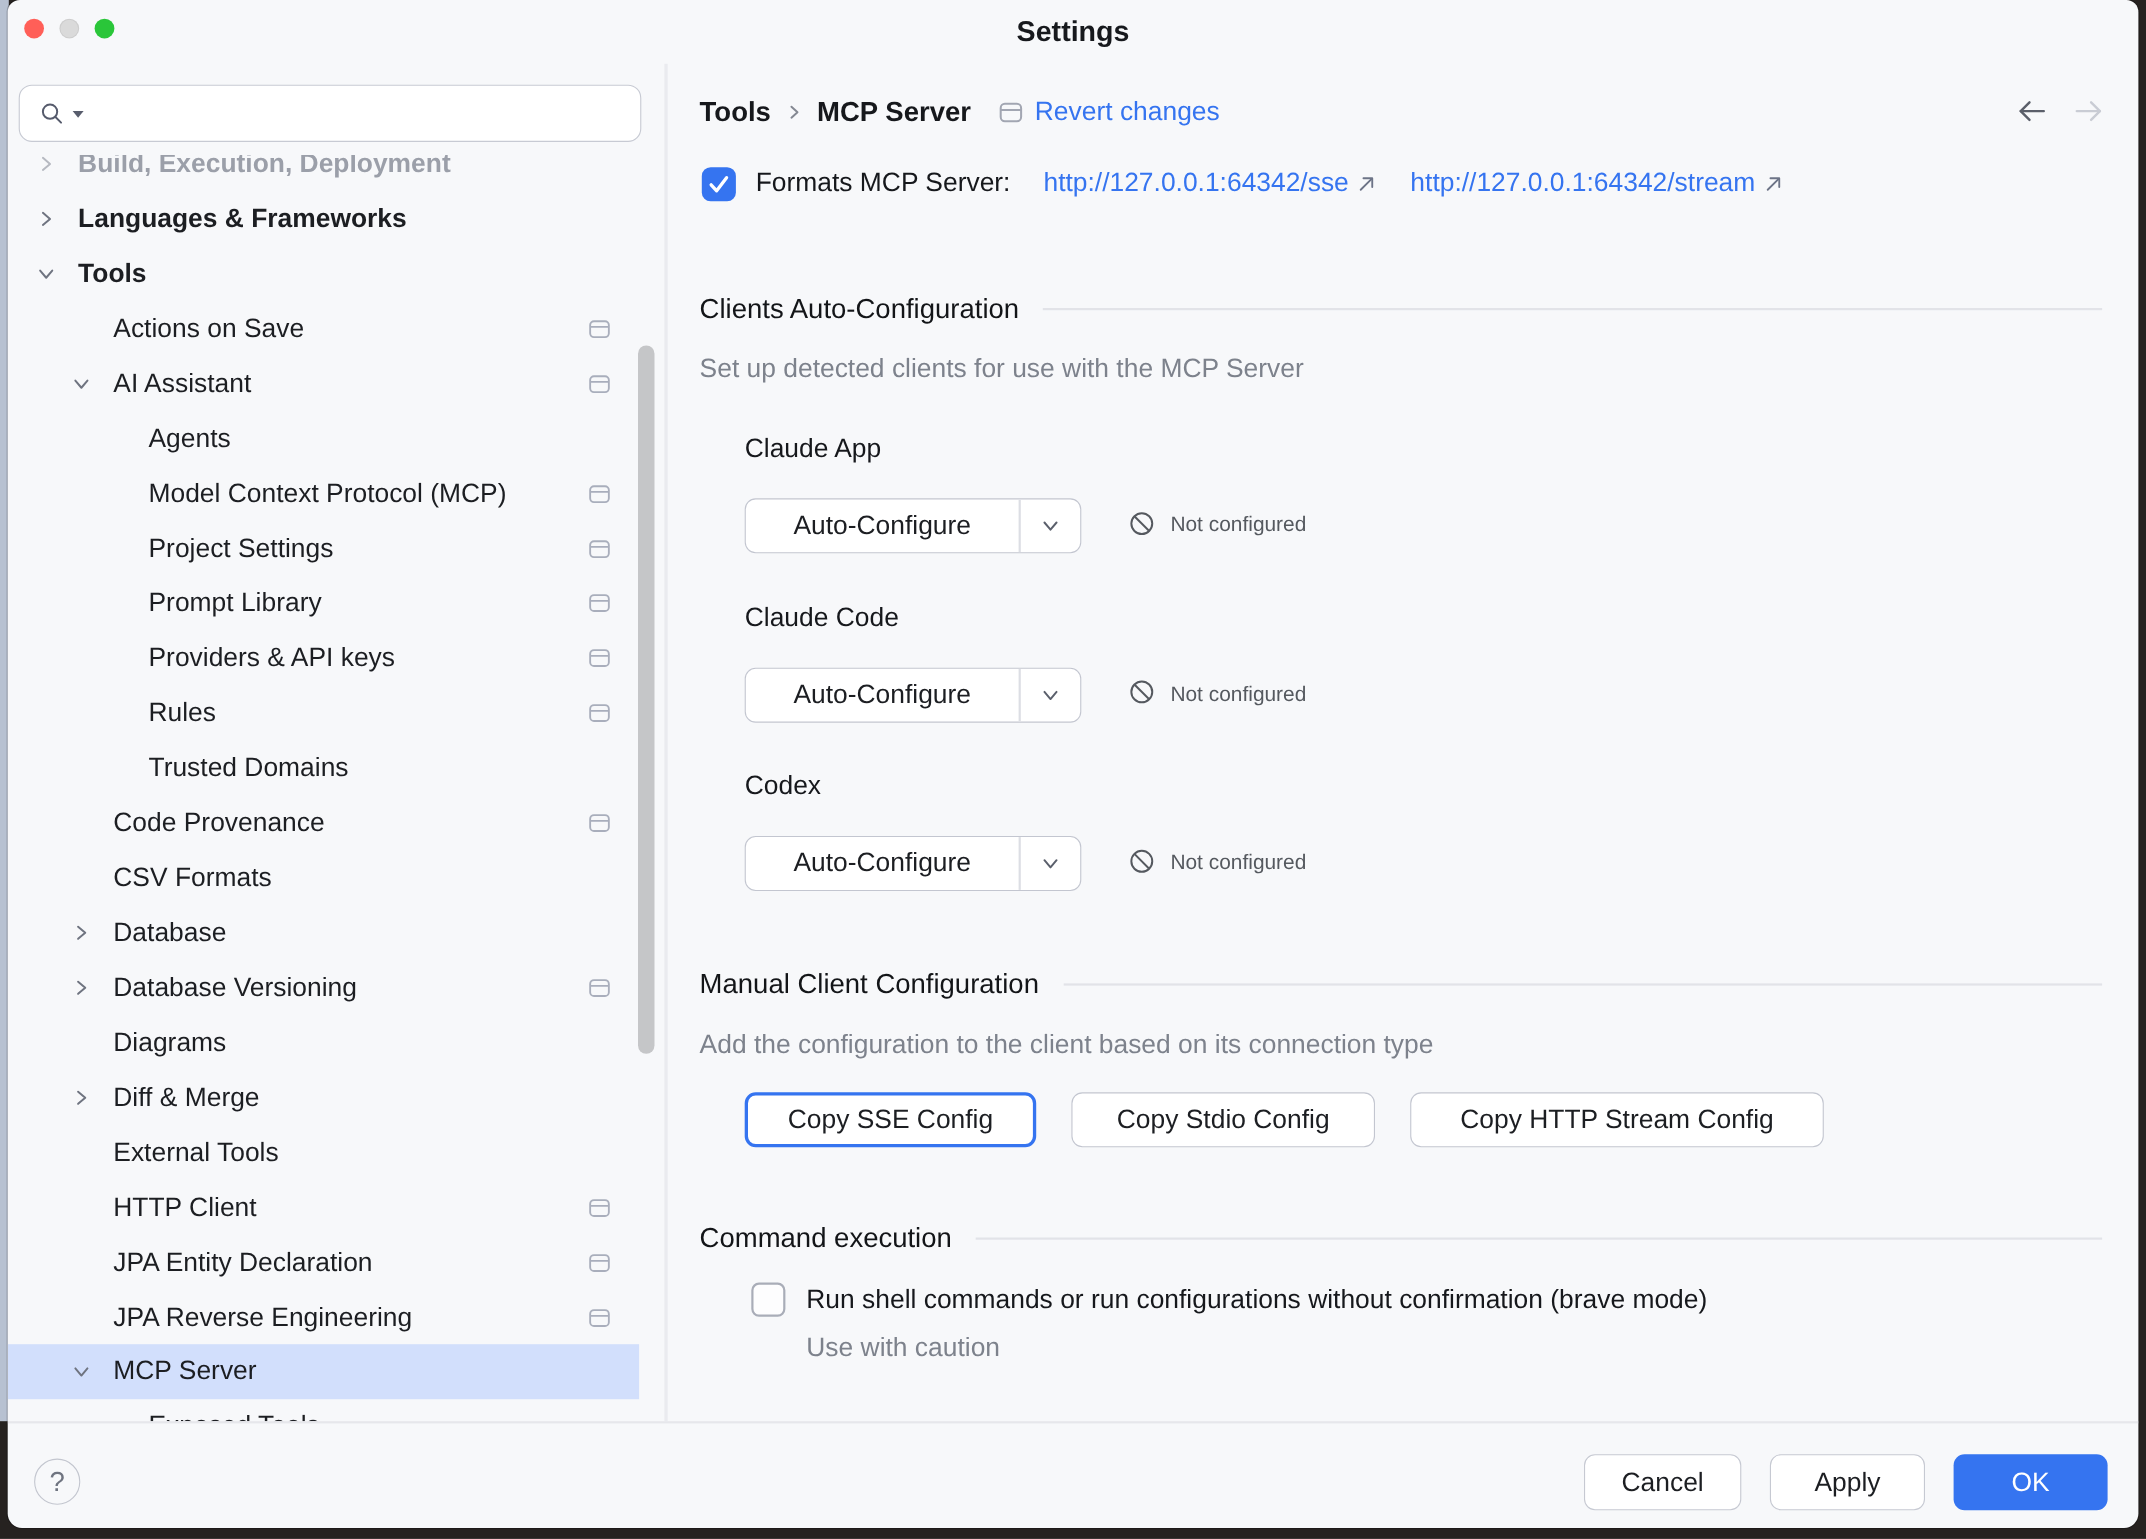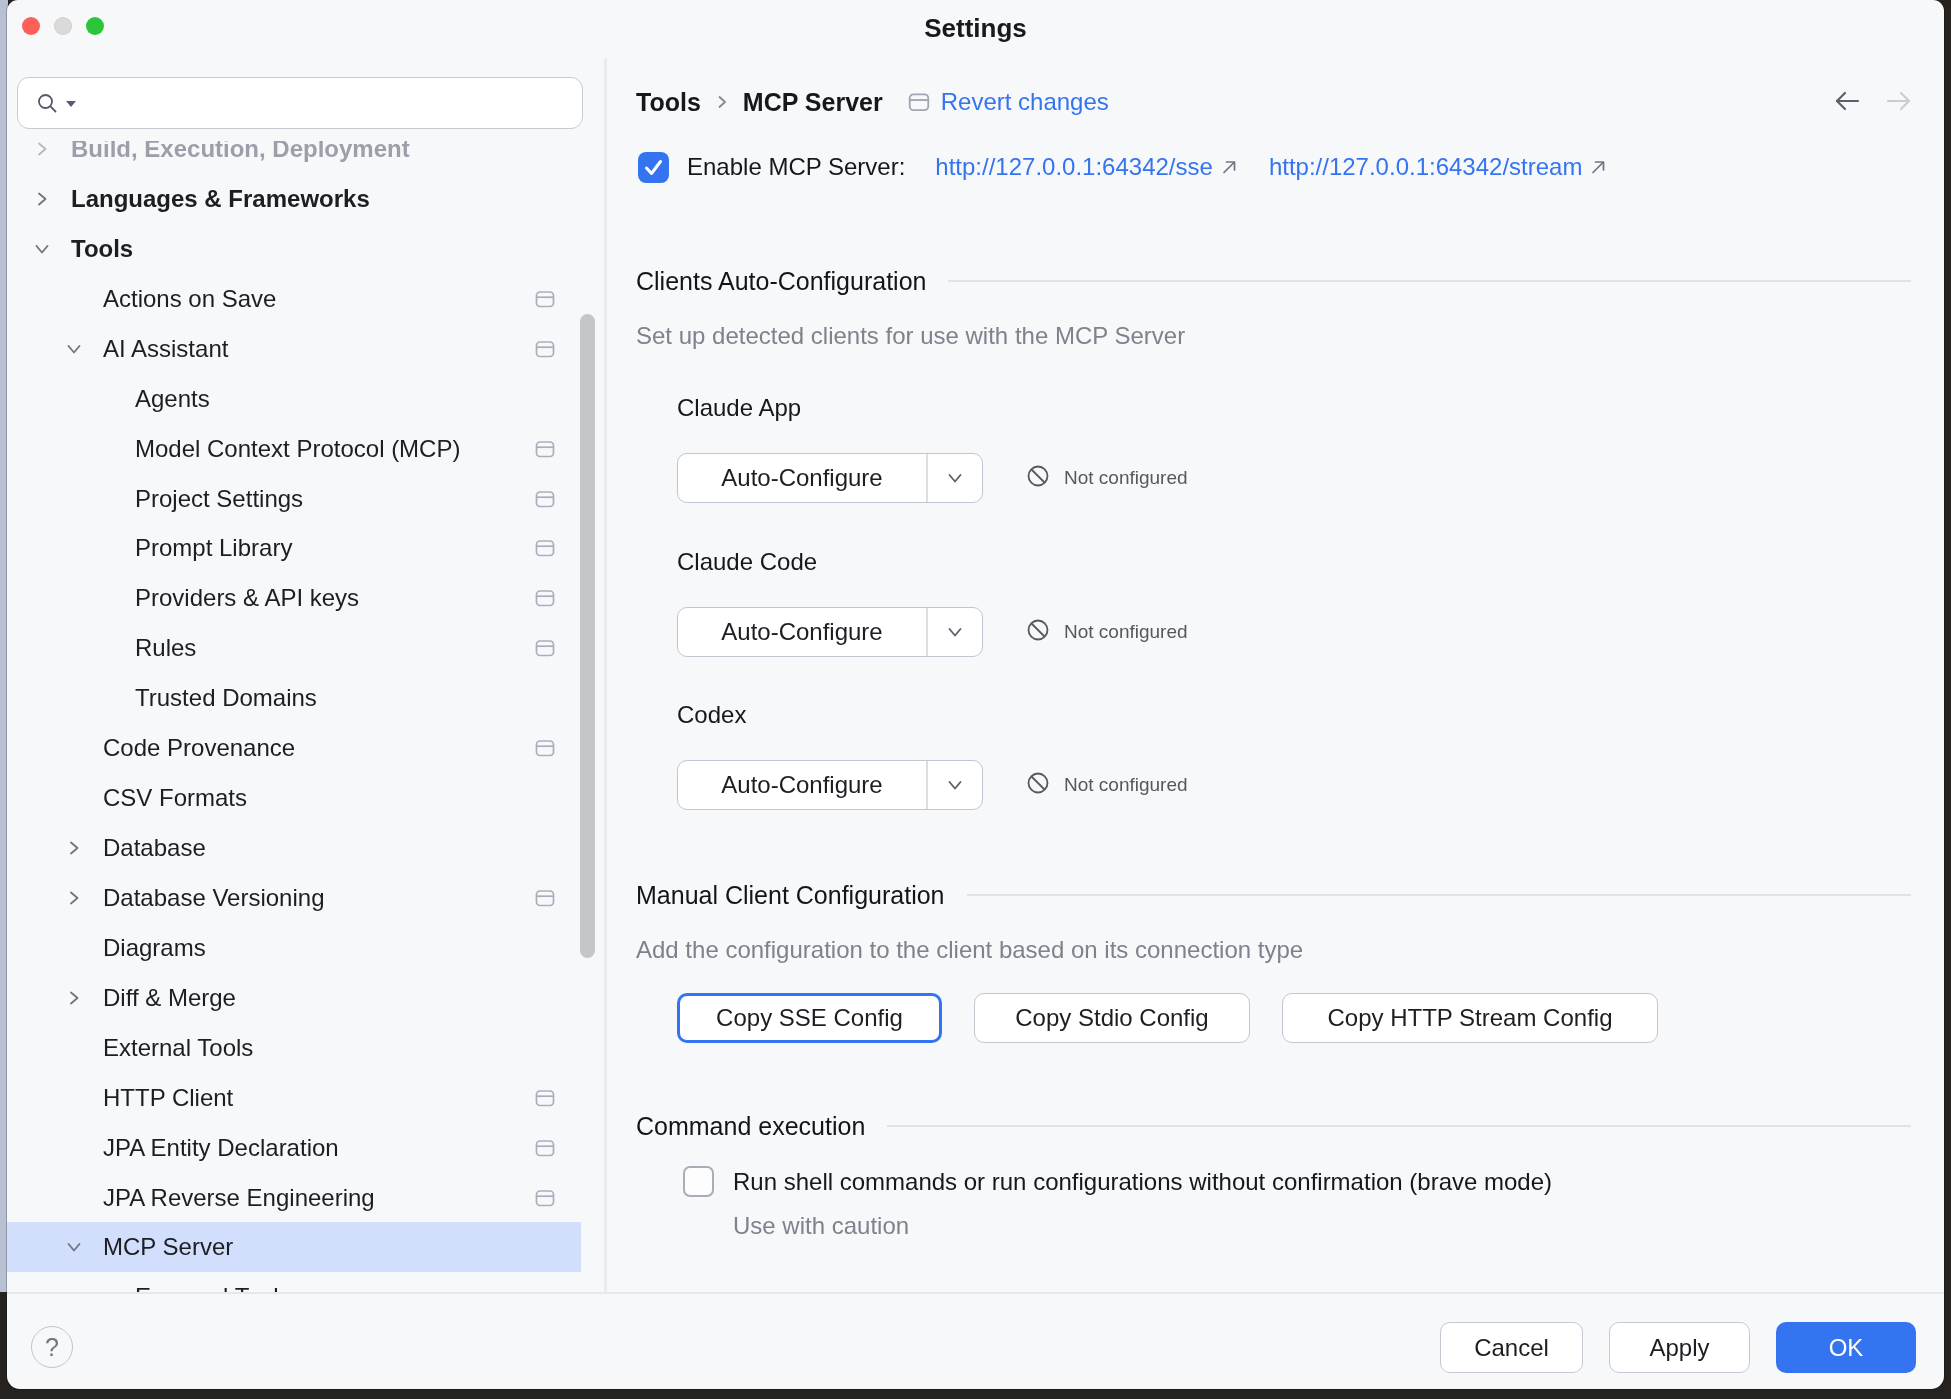--- a/index.html
+++ b/index.html
@@ -280,21 +280,21 @@
         <polyline points="17,4 25,12 17,20" fill="none" stroke="#c9ccd4" stroke-width="2.2" stroke-linecap="round" stroke-linejoin="round"></polyline>
       </svg>
     </div>
 
     <div class="enable-row">
       <span class="cbox on">
         <svg width="31" height="31" viewBox="0 0 31 31">
           <polyline points="8.5,16 13.5,21.5 22.5,9.5" fill="none" stroke="#ffffff" stroke-width="3" stroke-linecap="round" stroke-linejoin="round"></polyline>
         </svg>
       </span>
-      <span class="enable-label">Enable MCP Server:</span>
+      <span class="enable-label">Formats MCP Server:</span>
       <span class="extlink">
         <span class="link">http://127.0.0.1:64342/sse</span>
         <svg width="20" height="20" viewBox="0 0 20 20">
           <line x1="5" y1="15.5" x2="14.5" y2="6" stroke="#6d7487" stroke-width="1.7" stroke-linecap="round"></line>
           <polyline points="7.5,5 15.5,5 15.5,13" fill="none" stroke="#6d7487" stroke-width="1.7" stroke-linecap="round" stroke-linejoin="round"></polyline>
         </svg>
       </span>
       <span class="extlink">
         <span class="link">http://127.0.0.1:64342/stream</span>
         <svg width="20" height="20" viewBox="0 0 20 20">

